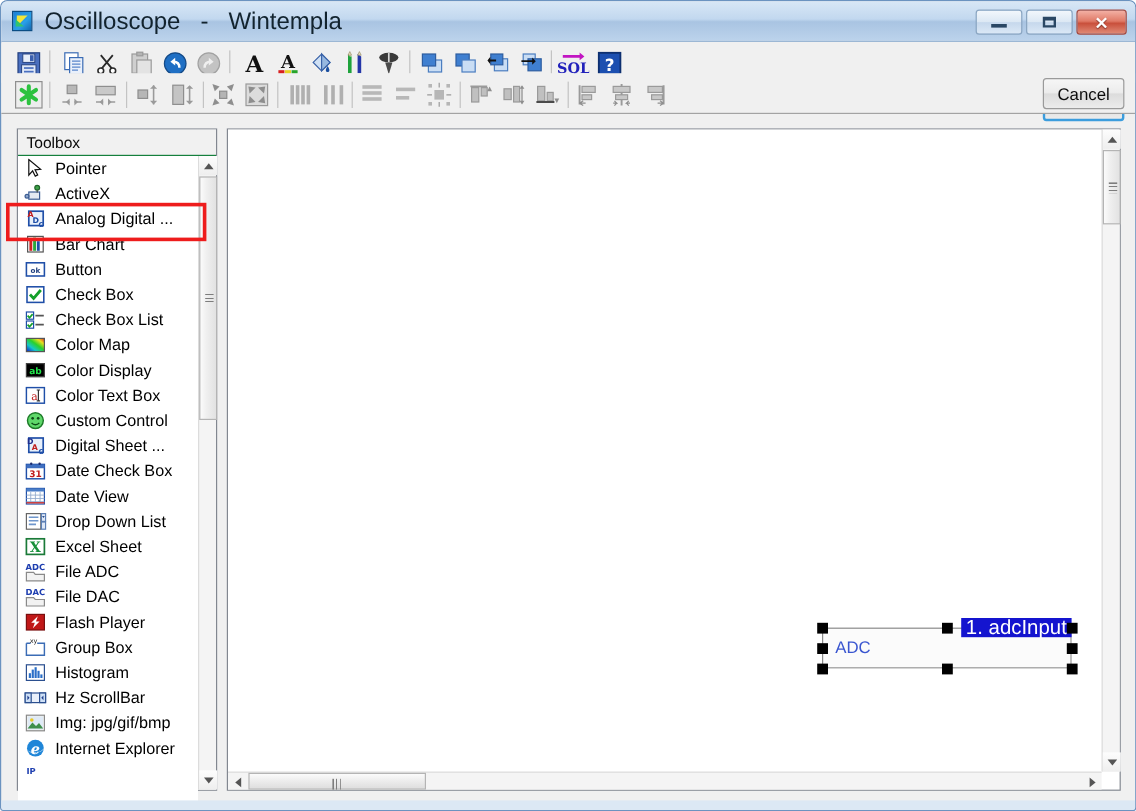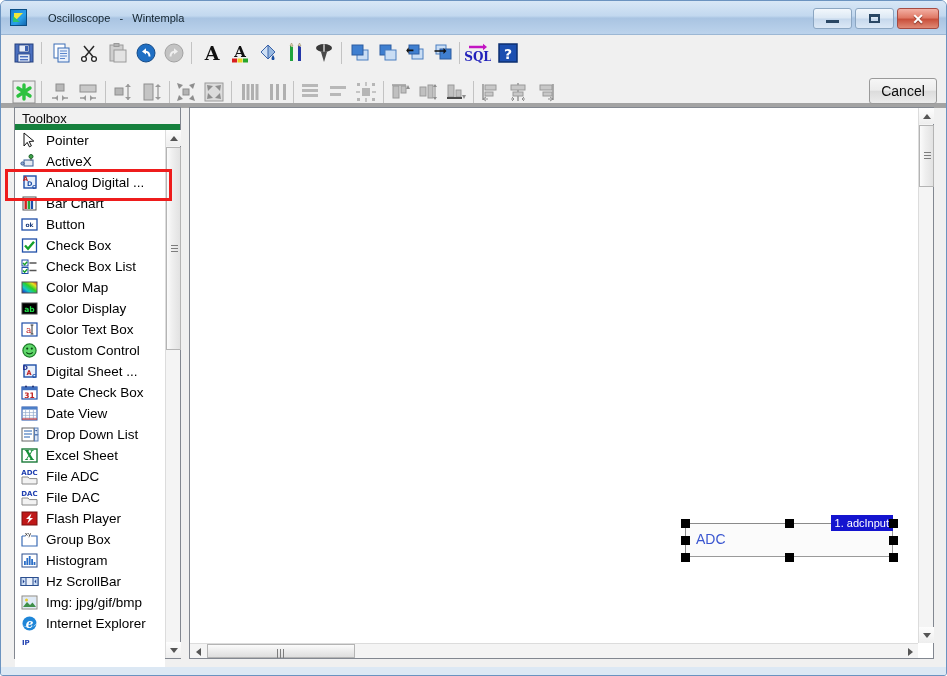--- a/index.html
+++ b/index.html
@@ -30,22 +30,22 @@
   }
   #title-icon .tri {
     position:absolute; left:3px; top:3px; width:0; height:0;
     border-left:9px solid #f2e63a; border-bottom:9px solid transparent; border-top:0;
   }
   #title-icon .tri2 {
     position:absolute; left:2px; top:6px; width:0; height:0;
     border-left:7px solid #2fc470; border-top:6px solid transparent;
   }
   #title-text {
-    position:absolute; left:47px; top:7px; height:20px; line-height:20px;
-    font-size:11px; color:#12232e; white-space:pre;
+    position:absolute; left:36px; top:7px; height:20px; line-height:20px;
+    font-size:20px; color:#12232e; white-space:pre;
   }
   .wbtn {
     position:absolute; top:7px; width:39px; height:21px;
     border:1px solid #8ba6c2; border-radius:3px;
     background:linear-gradient(to bottom,#f2f7fc 0%,#dce8f4 48%,#c6d8ec 52%,#dbe8f6 100%);
   }
   #btn-min { left:812px; } #btn-max { left:854px; }
   #btn-close {
     left:896px; width:42px;
     border:1px solid #a54b42;
@@ -54,21 +54,21 @@
   .wbtn .glyph { position:absolute; left:0; top:0; right:0; bottom:0;
     display:flex; align-items:center; justify-content:center;
     font-size:12px; color:#1c3550; }
   #btn-close .glyph { color:#fff; font-size:14px; font-weight:bold; text-shadow:0 1px 1px #77291e; }
   #btn-min .glyph i { display:block; width:13px; height:3px; background:#2a4764; border:none; margin-top:6px; }
   #btn-max .glyph i { display:block; width:11px; height:9px; border:2px solid #2a4764; border-top-width:3px; }
 
   
   .toolrow { position:absolute; left:0; width:945px; background:#f0f0f0; }
   #toolrow1 { top:35px; height:33px; }
-  #toolrow2 { top:73px; height:34px; border-bottom:5px solid #a3a3a3;padding-left:16px; }
+  #toolrow2 { top:60px; height:34px; border-bottom:1px solid #a3a3a3;padding-left:16px; }
   .tbtn {
     position:absolute; top:4px; width:26px; height:26px;
     display:flex; align-items:center; justify-content:center;
   }
   #toolrow2 .tbtn { top:5px; }
   .sep { position:absolute; top:6px; width:1px; height:22px; background:#c3c3c3; }
   #toolrow2 .sep { top:7px; }
 
   
   .dlgbtn {
@@ -82,21 +82,21 @@
   #ok-button { left:868px; top:39px; border:2px solid #3c9ddd; }
   #cancel-button { left:868px; top:72px; }
 
   
   #toolbox-panel {
     position:absolute; left:13px; top:106px; width:167px; height:552px;
     background:#ffffff; border:1px solid #828790;
   }
   #toolbox-header {
     position:absolute; left:0; top:0; width:165px; height:22px;
-    background:#f1f1f1; border-bottom:6px solid #15803d;
+    background:#f1f1f1; border-bottom:1px solid #15803d;
     font-size:13px; color:#0a0a0a; line-height:22px; padding-left:7px;
   }
   #toolbox-list {
     position:absolute; left:0; top:22px; width:150px; height:640px;
     overflow:hidden; background:#fff;
   }
   .tb-item {
     position:relative; height:21px; display:flex; align-items:center;
     padding-left:5px; font-size:13.5px; color:#000;
   }
@@ -148,21 +148,21 @@
   #adc-control {
     position:absolute; left:495px; top:415px; width:208px; height:34px;
     background:#fbfbfb; border:1px solid #9a9a9a;
     border-top-color:#8a8a8a; border-left-color:#8a8a8a;
   }
   #adc-label {
     position:absolute; left:10px; top:7px; font-size:14px; color:#3a56d0;
   }
   #adc-badge {
     position:absolute; right:-1px; top:-9px; height:16px; padding:0 4px;
-    background:#1414cf; color:#fff; font-size:11px; line-height:16px; white-space:nowrap;
+    background:#1414cf; color:#fff; font-size:17px; line-height:16px; white-space:nowrap;
   }
   .handle { position:absolute; width:9px; height:9px; background:#000; z-index:12; }
 
   
   #v-scroll {
     position:absolute; right:0; top:0; width:15px; bottom:15px;
     background:#f4f4f4; border-left:1px solid #dcdcdc;
   }
   #v-scroll .arr { position:absolute; left:0; width:15px; height:16px;
     background:linear-gradient(to bottom,#fdfdfd,#eeeeee);

